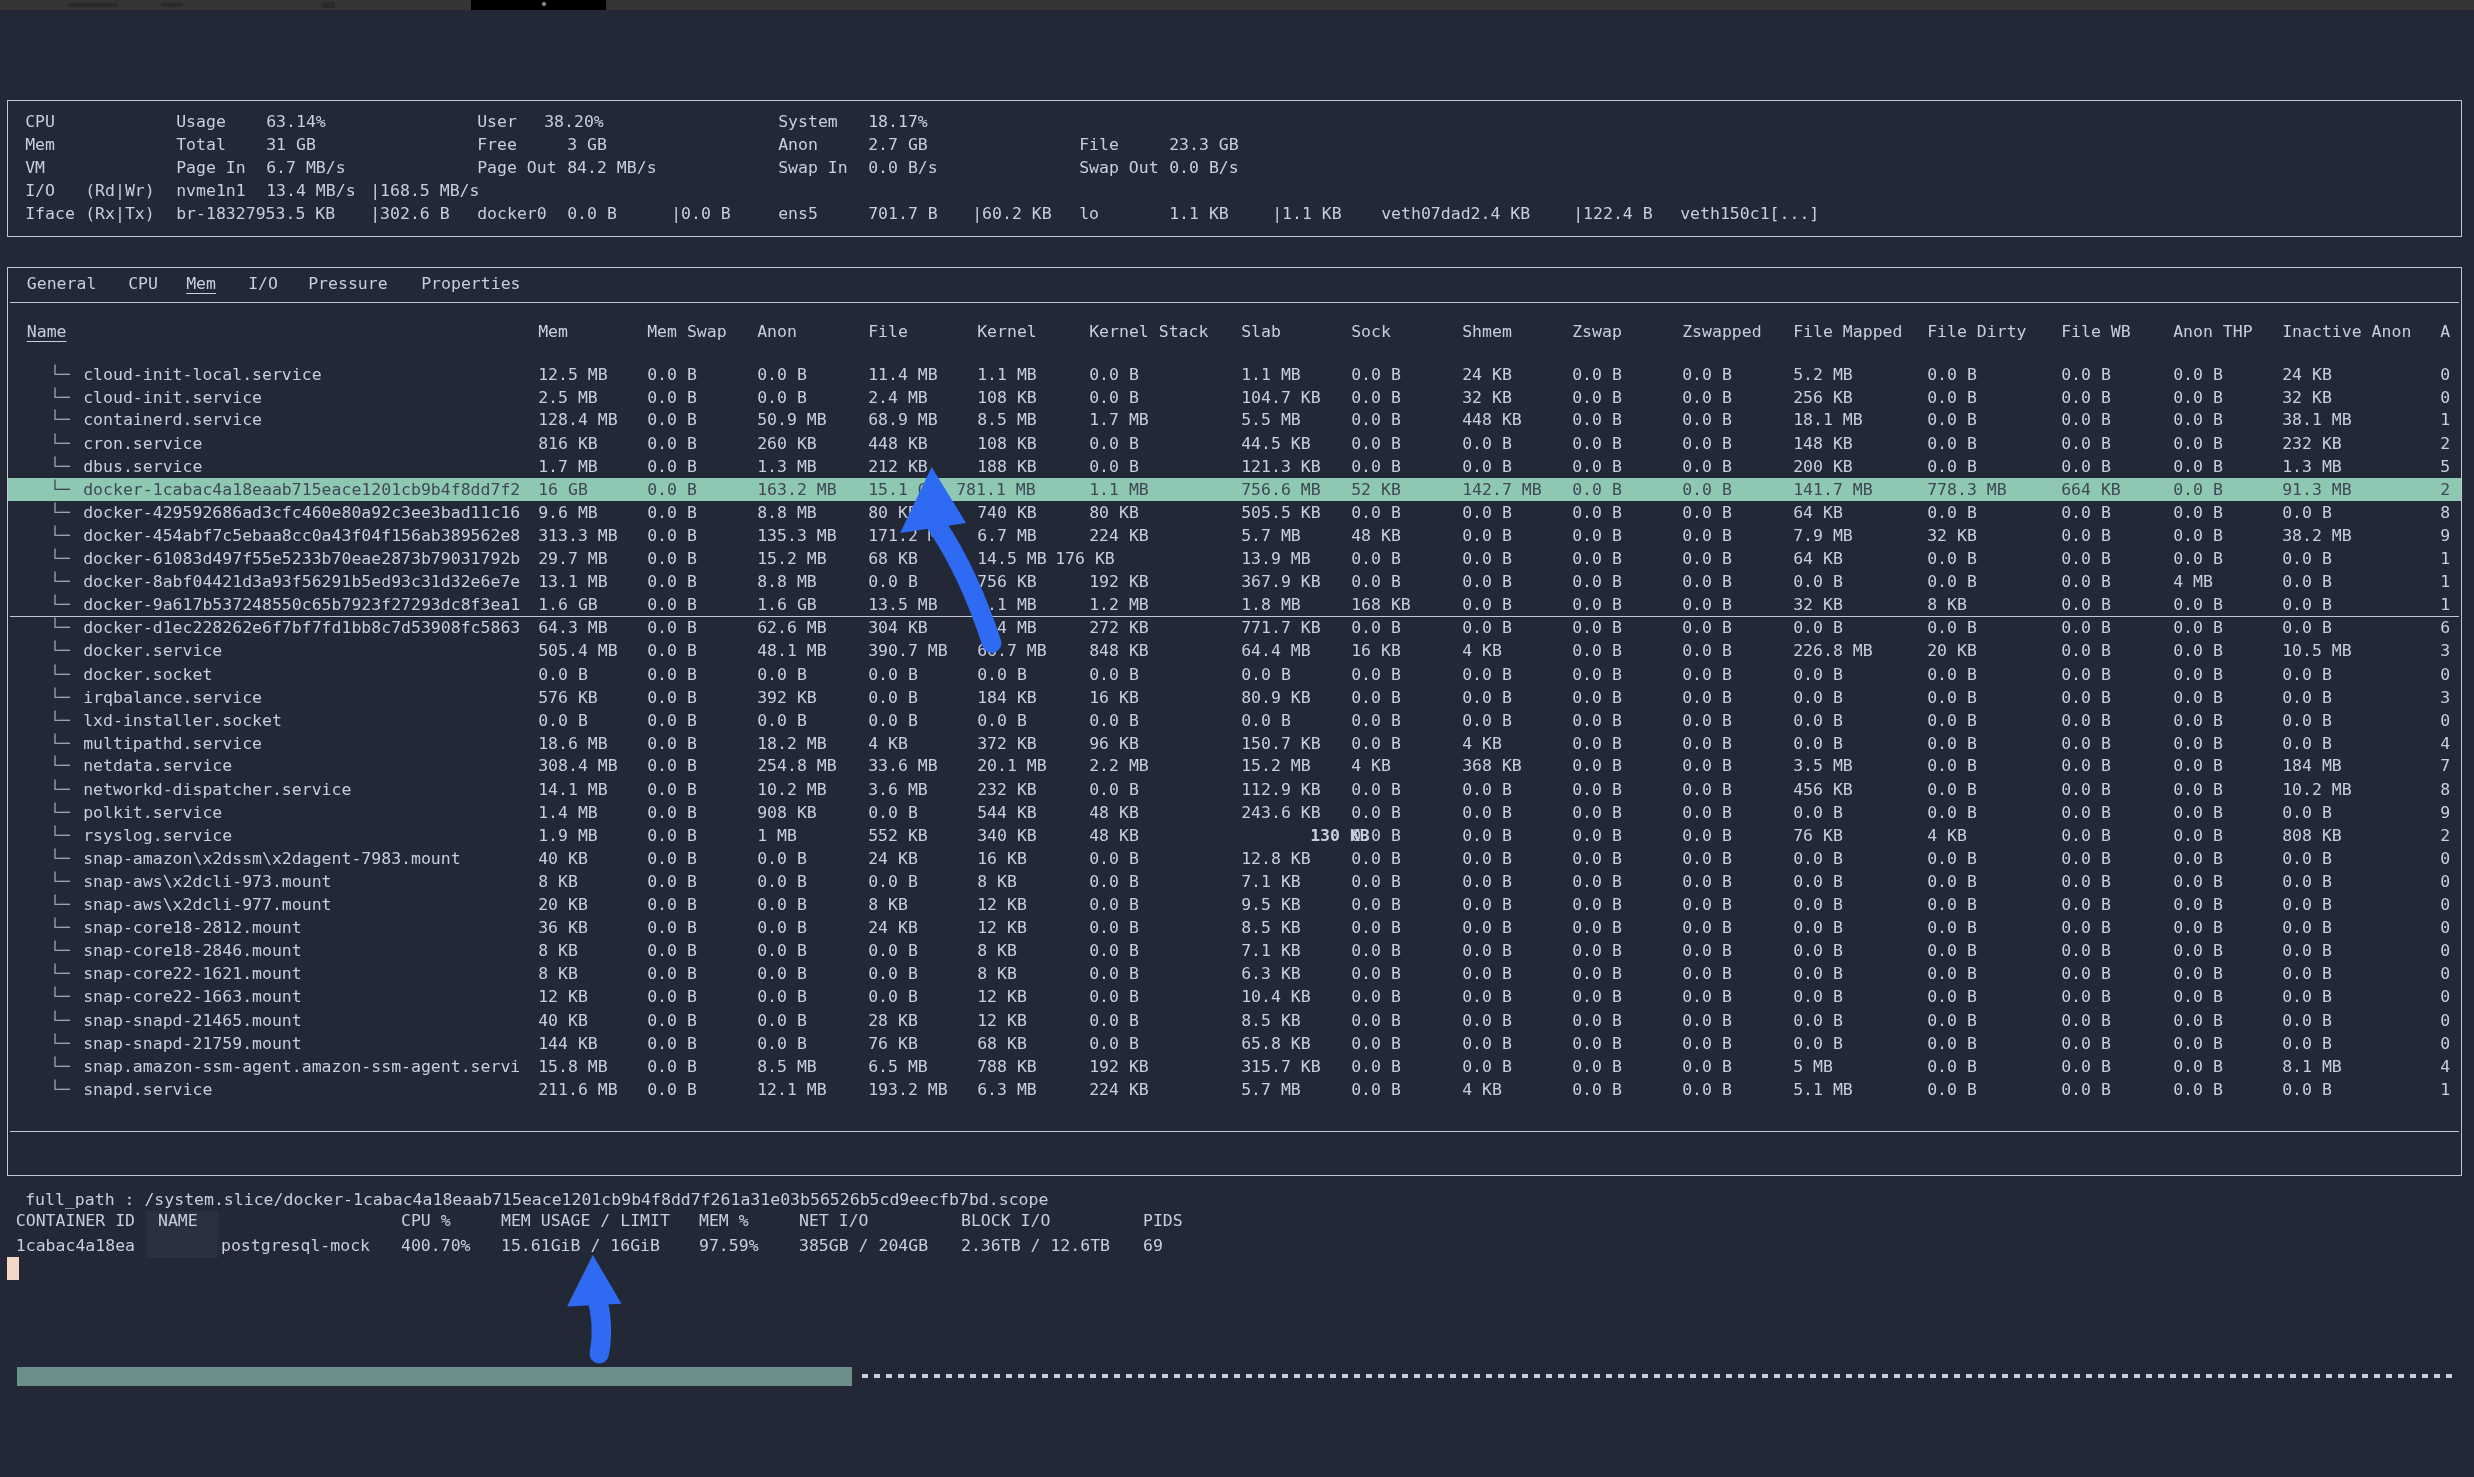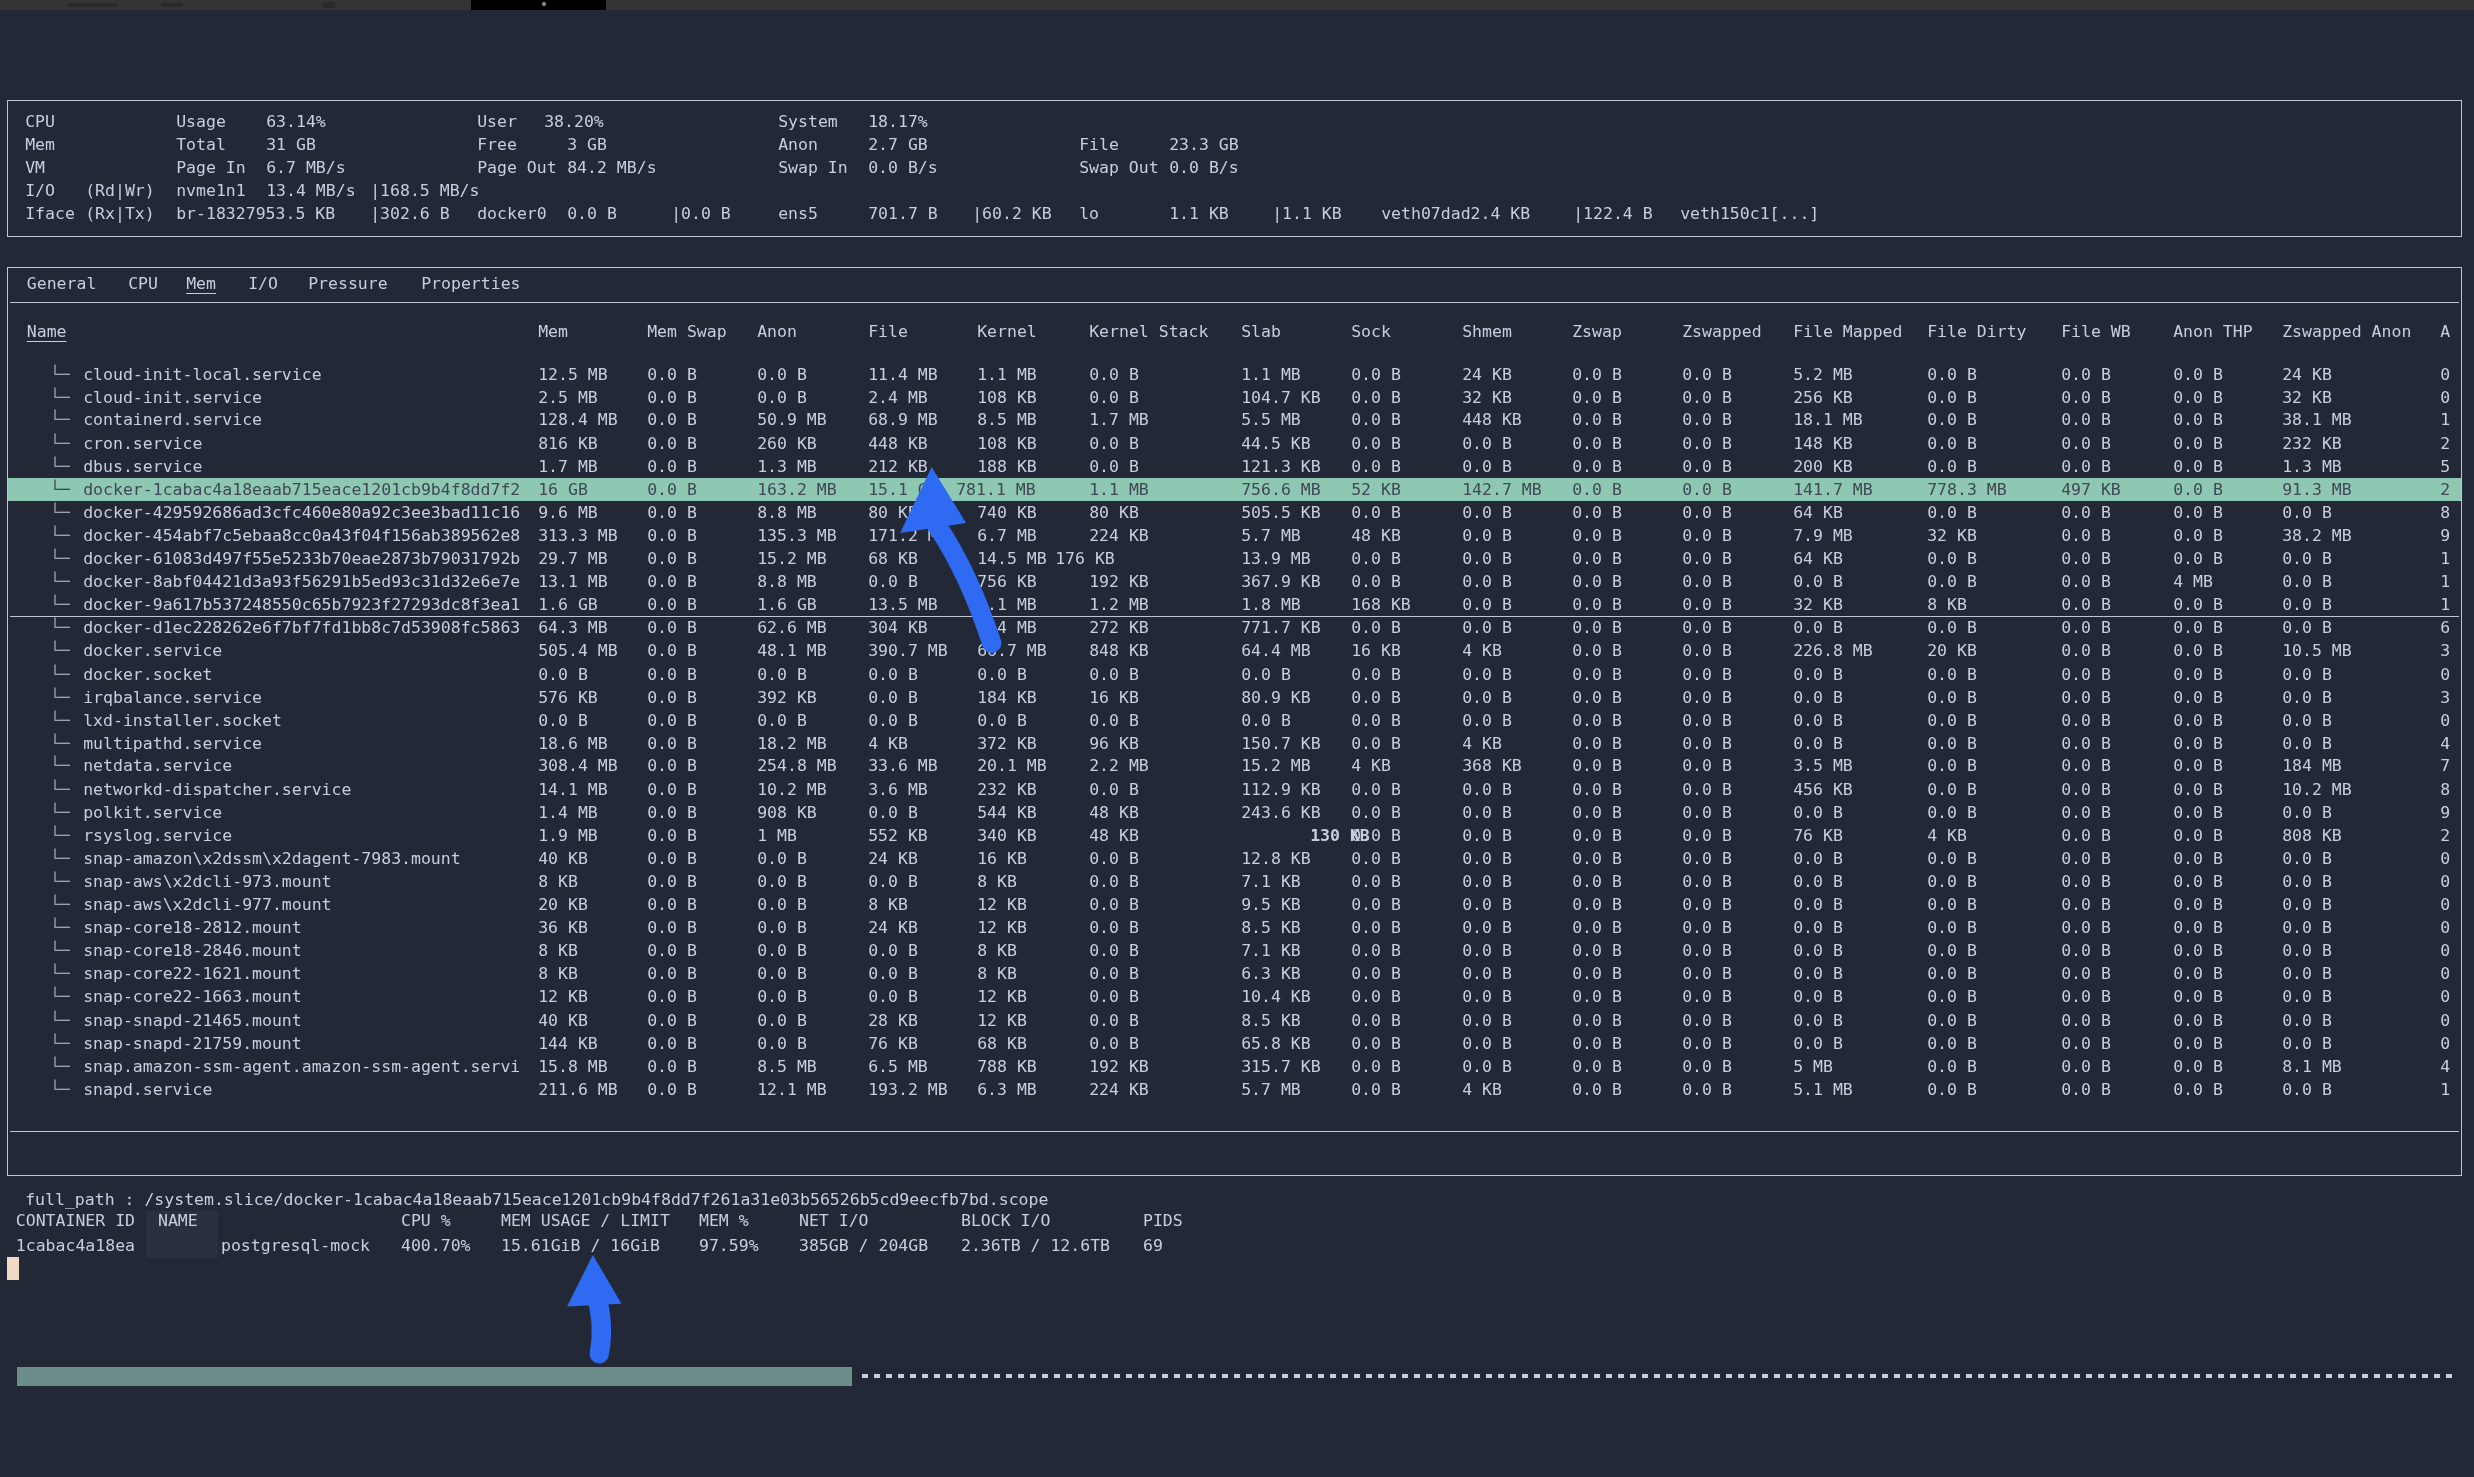--- a/index.html
+++ b/index.html
@@ -117,21 +117,21 @@
         <span class="th" style="top: 52px; line-height: 23px; left: 1081px;">Kernel Stack</span>
         <span class="th" style="top: 52px; line-height: 23px; left: 1233px;">Slab</span>
         <span class="th" style="top: 52px; line-height: 23px; left: 1343px;">Sock</span>
         <span class="th" style="top: 52px; line-height: 23px; left: 1454px;">Shmem</span>
         <span class="th" style="top: 52px; line-height: 23px; left: 1564px;">Zswap</span>
         <span class="th" style="top: 52px; line-height: 23px; left: 1674px;">Zswapped</span>
         <span class="th" style="top: 52px; line-height: 23px; left: 1785px;">File Mapped</span>
         <span class="th" style="top: 52px; line-height: 23px; left: 1919px;">File Dirty</span>
         <span class="th" style="top: 52px; line-height: 23px; left: 2053px;">File WB</span>
         <span class="th" style="top: 52px; line-height: 23px; left: 2165px;">Anon THP</span>
-        <span class="th" style="top: 52px; line-height: 23px; left: 2274px;">Zswapped Anon</span>
+        <span class="th" style="top: 52px; line-height: 23px; left: 2274px;">Inactive Anon</span>
         <span class="th" style="top: 52px; line-height: 23px; left: 2432px;">A</span>
       </div>
     <div id="thead-rule"></div>
     <div id="tbody" class="mono">
         <div class="row-line" style="top: 95px;">
           <span class="glyph" style="left: 42px;">└─</span>
           <span style="left: 75px;">cloud-init-local.service</span>
           <span style="left: 530px;">12.5 MB</span>
           <span style="left: 639px;">0.0 B</span>
           <span style="left: 749px;">0.0 B</span>
@@ -243,21 +243,21 @@
           <span style="left: 860px;">15.1 GB</span>
           <span style="left: 948px;">781.1 MB</span>
           <span style="left: 1081px;">1.1 MB</span>
           <span style="left: 1233px;">756.6 MB</span>
           <span style="left: 1343px;">52 KB</span>
           <span style="left: 1454px;">142.7 MB</span>
           <span style="left: 1564px;">0.0 B</span>
           <span style="left: 1674px;">0.0 B</span>
           <span style="left: 1785px;">141.7 MB</span>
           <span style="left: 1919px;">778.3 MB</span>
-          <span style="left: 2053px;">497 KB</span>
+          <span style="left: 2053px;">664 KB</span>
           <span style="left: 2165px;">0.0 B</span>
           <span style="left: 2274px;">91.3 MB</span>
           <span style="left: 2432px;">2</span>
         </div>
         <div class="row-line" style="top: 233px;">
           <span class="glyph" style="left: 42px;">└─</span>
           <span style="left: 75px;">docker-429592686ad3cfc460e80a92c3ee3bad11c16</span>
           <span style="left: 530px;">9.6 MB</span>
           <span style="left: 639px;">0.0 B</span>
           <span style="left: 749px;">8.8 MB</span>

